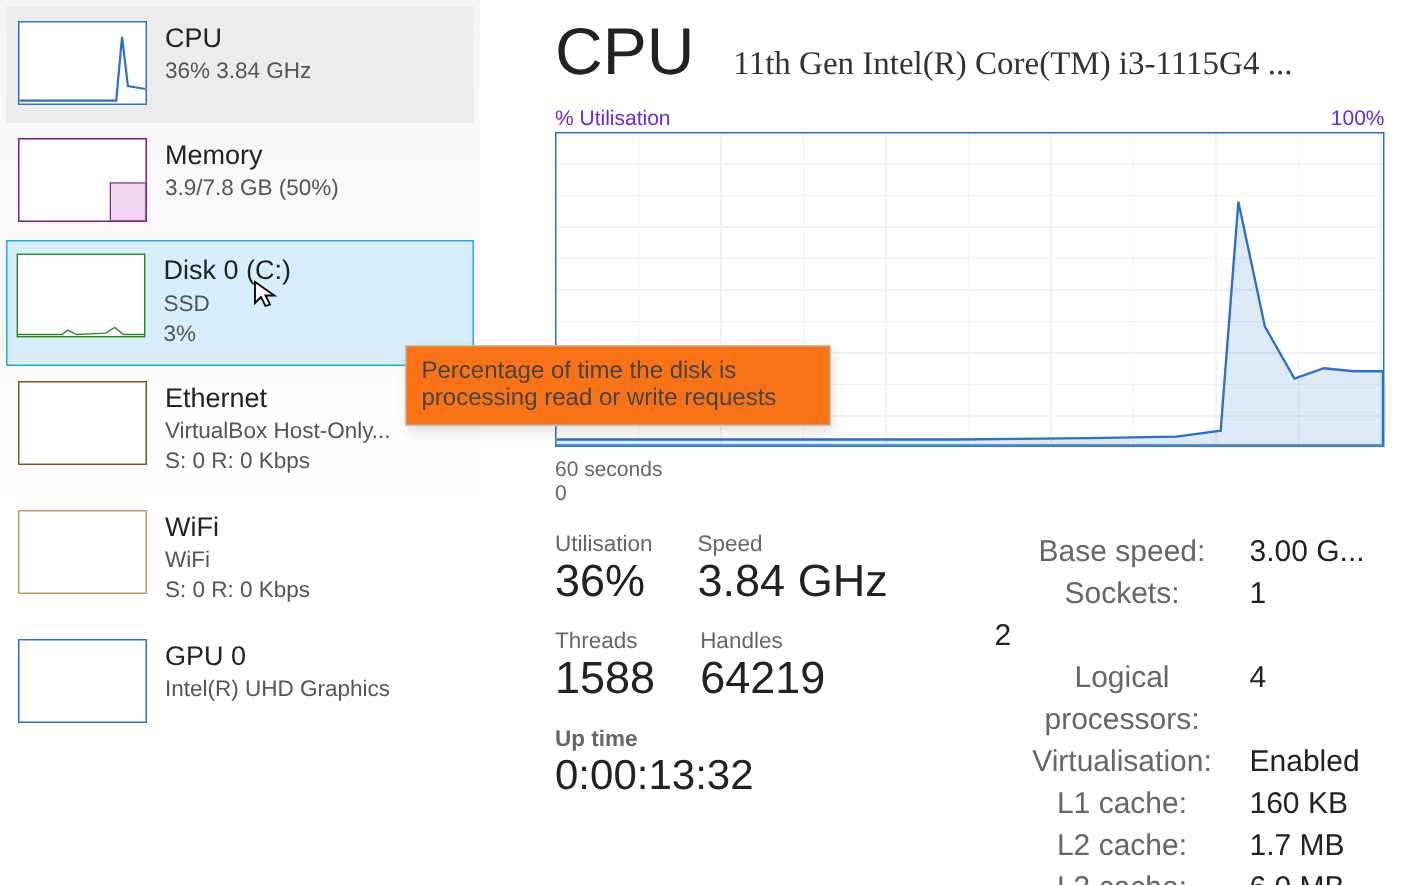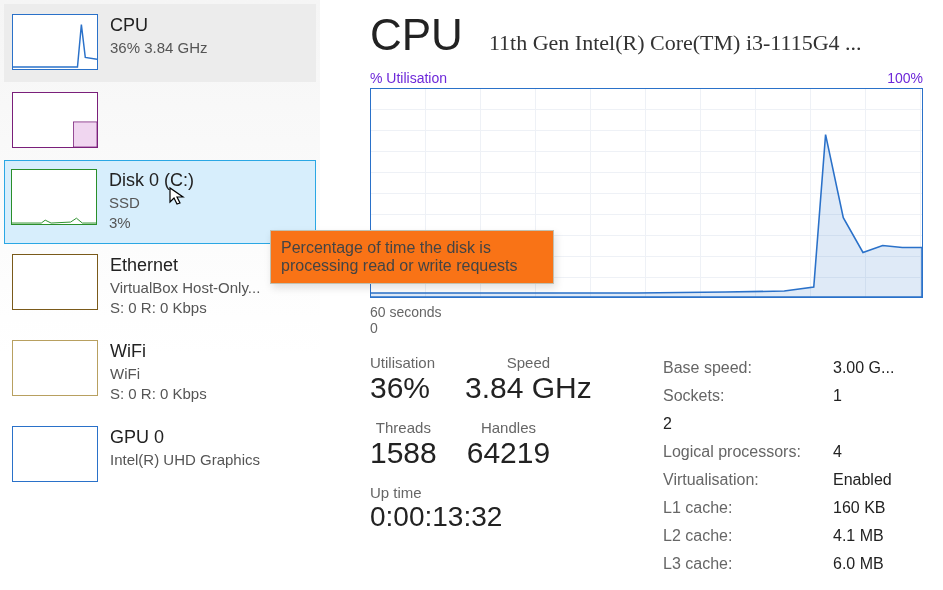--- a/index.html
+++ b/index.html
@@ -67,28 +67,28 @@
       #fff;
   }
   .chart svg { position:absolute; inset:0; width:100%; height:100%; }
   .time-caption { display:flex; justify-content:space-between; font-size:14px; color:#666; margin-top:6px;flex-direction:column; }
 
   .stats { display:flex; margin-top:18px; gap:24px; }
   .stats-left { flex:1; }
   .stats-right { width:260px; }
 
   .bigrow { display:flex; gap:30px; margin-bottom:14px; }
-  .biglabel { font-size:15px; color:#666;text-align:center; }
+  .biglabel { font-size:15px; color:#666; }
   .bigval   { font-size:30px; color:#222; }
 
-  .kv { display:flex; font-size:16px; line-height:28px; }
+  .kv { display:flex; font-size:20px; line-height:28px;text-align:center; }
   .kv .k { width:170px; color:#666; }
   .kv .v { color:#222; }
 
-  .uptime-label{ font-size:15px; color:#666; margin-top:10px; }
+  .uptime-label{ font-size:15px; color:#666; margin-top:10px;font-weight:bold; }
   .uptime-val  { font-size:28px; color:#222; }
 
   
   .tooltip {
     position:absolute;
     left:270px; top:230px;
     width:284px;
     background:#f97316;
     border:1px solid #c0c0b0;
     padding:8px 10px;
@@ -123,20 +123,24 @@
         <div class="sub">36%  3.84 GHz</div>
       </div>
     </div>
 
     <div class="side-item">
       <div class="thumb mem">
         <svg viewBox="0 0 86 56" preserveAspectRatio="none">
           <rect x="62" y="30" width="24" height="26" fill="#f0d6f0" stroke="#7a1f7a" stroke-width="0.8"></rect>
         </svg>
       </div>
+      <div class="side-text">
+        <div class="title">Memory</div>
+        <div class="sub">3.9/7.8 GB (50%)</div>
+      </div>
     </div>
 
     <div class="side-item sel-disk">
       <div class="thumb disk">
         <svg viewBox="0 0 86 56" preserveAspectRatio="none">
           <polyline points="0,55 30,55 34,52 40,55 60,54 66,50 72,55 86,55" fill="none" stroke="#2a8f2a" stroke-width="1"></polyline>
         </svg>
       </div>
       <div class="side-text">
         <div class="title">Disk 0 (C:)</div>
@@ -238,21 +242,21 @@
         <div class="kv">
             <div class="k">Virtualisation:</div>
             <div class="v">Enabled</div>
           </div>
         <div class="kv">
             <div class="k">L1 cache:</div>
             <div class="v">160 KB</div>
           </div>
         <div class="kv">
             <div class="k">L2 cache:</div>
-            <div class="v">4.1 MB</div>
+            <div class="v">1.7 MB</div>
           </div>
         <div class="kv">
             <div class="k">L3 cache:</div>
             <div class="v">6.0 MB</div>
           </div>
       </div>
     </div>
   </div>
 </div>
 

